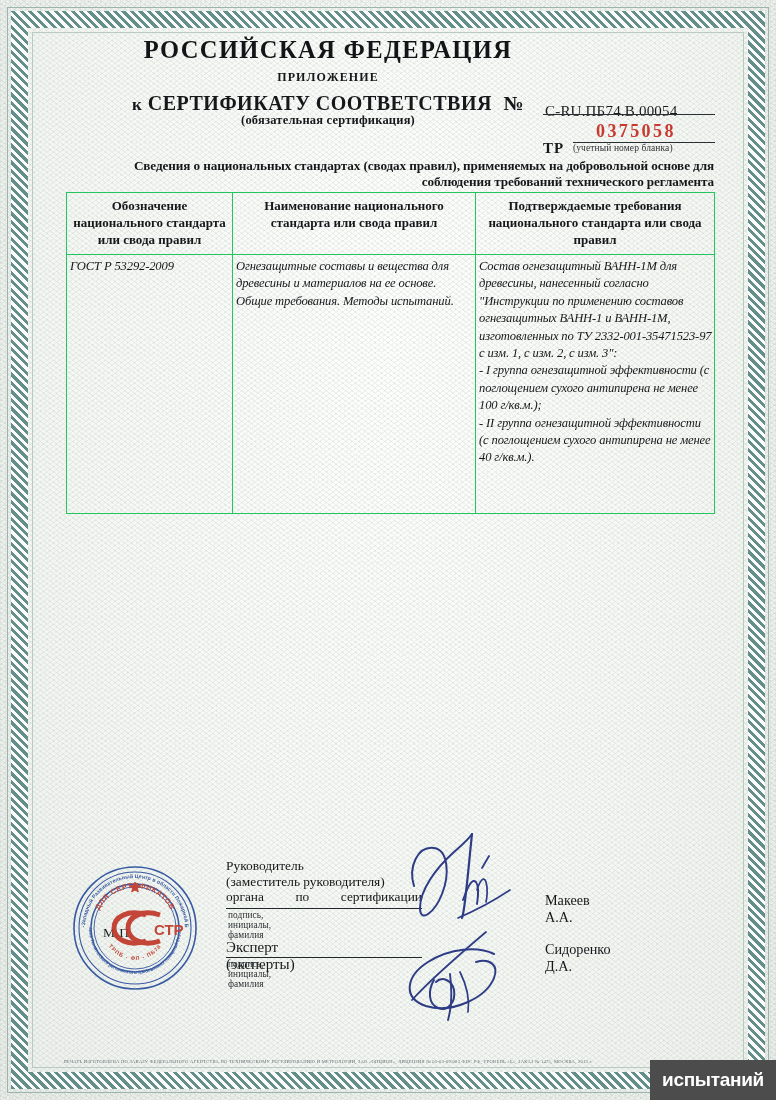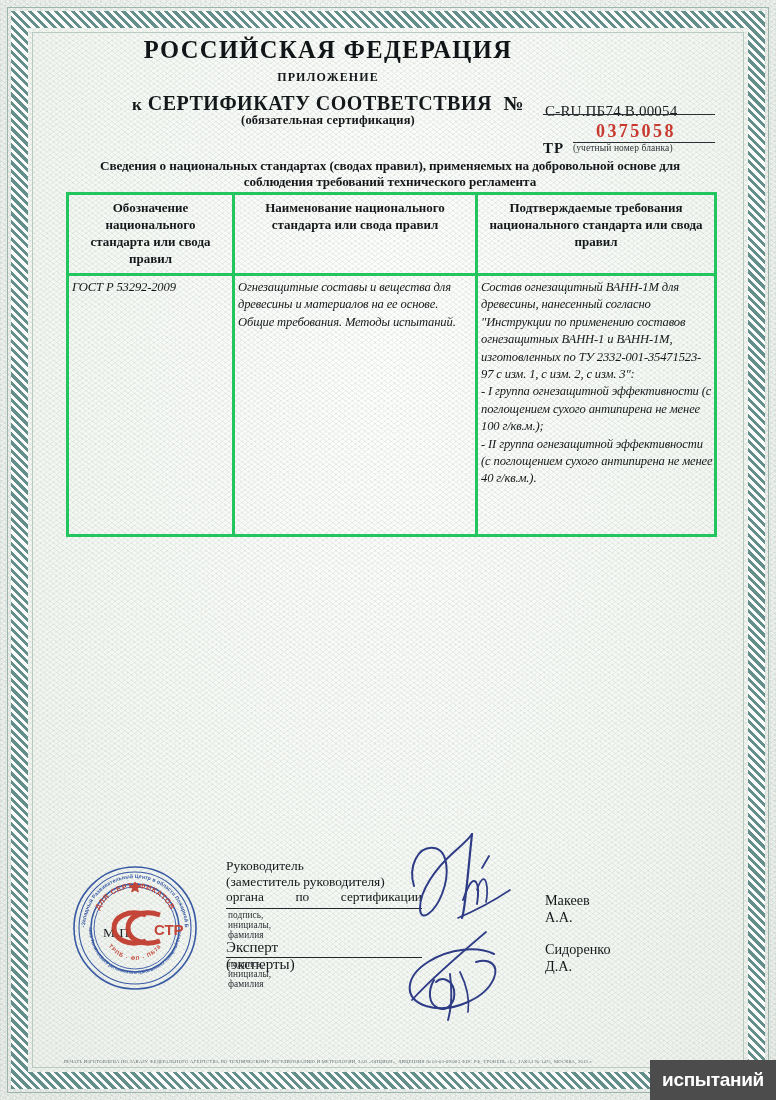--- a/index.html
+++ b/index.html
@@ -169,39 +169,39 @@
     font-size: 9.5px;
     letter-spacing: .1px;
     color: #303438;
   }
 
   .section-heading {
     position: absolute;
     left: 66px;
     top: 158px;
     width: 648px;
-    text-align: center;
+    text-align: right;
     font-size: 13.2px;
     font-weight: bold;
     line-height: 16px;
     letter-spacing: -.1px;
   }
 
   
   table.std-table {
     position: absolute;
     left: 66px;
     top: 192px;
     width: 648px;
     border-collapse: collapse;
     table-layout: fixed;
   }
   table.std-table th,
   table.std-table td {
-    border: 3px solid #22c55e;
+    border: 1px solid #22c55e;
     vertical-align: top;
     background: transparent;
     margin-left: 20px;
   }
   table.std-table th {
     font-size: 13px;
     font-weight: bold;
     line-height: 17px;
     text-align: center;
     padding: 4px 6px 6px 6px;

